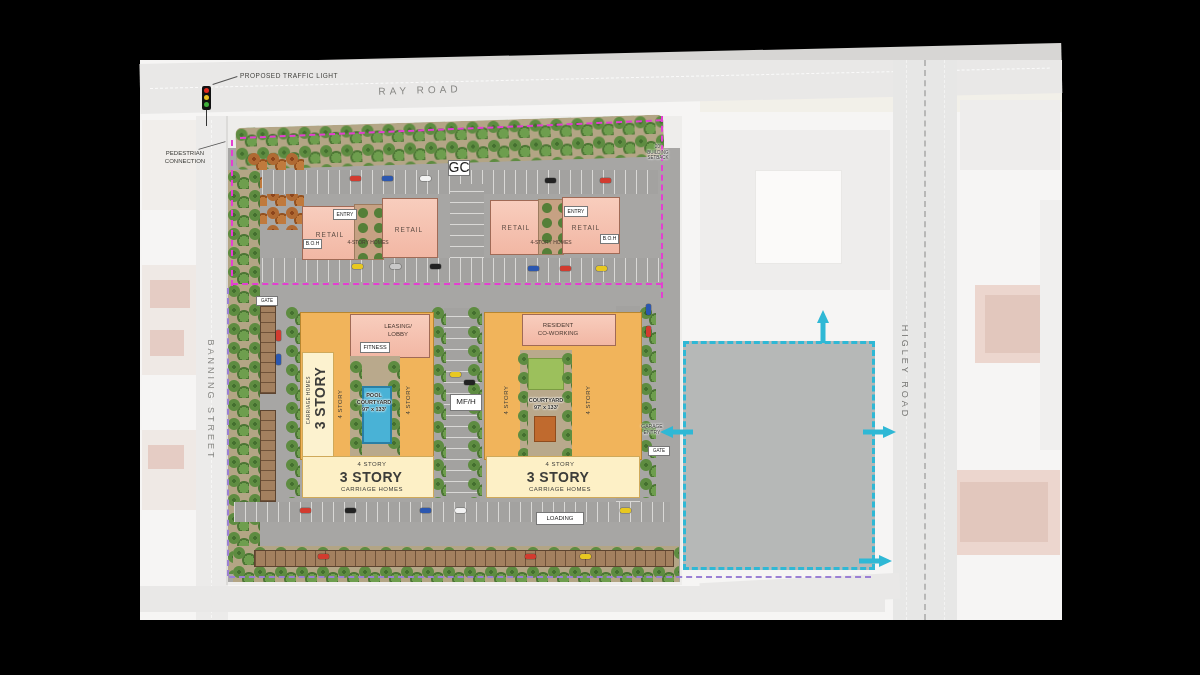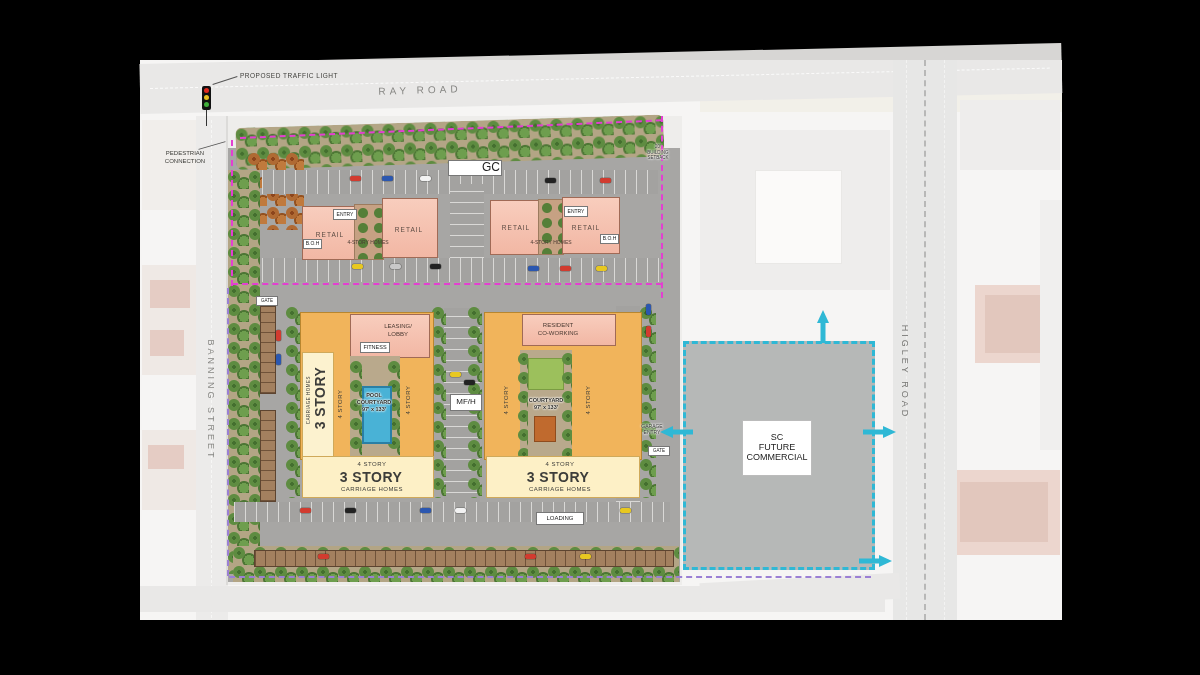--- a/index.html
+++ b/index.html
@@ -138,21 +138,21 @@
 
   <div class="abs bldg-pink" style="left:490px;top:200px;width:48px;height:53px;"></div>
   <div class="abs paseo" style="left:538px;top:199px;width:24px;height:54px;"></div>
   <div class="abs bldg-pink" style="left:562px;top:197px;width:56px;height:55px;"></div>
   <div class="abs tag" style="left:564px;top:206px;width:22px;height:9px;font-size:5px;">ENTRY</div>
   <div class="ctr" style="left:516px;top:227px;font-size:6.5px;letter-spacing:1px;color:#5a4a42;">RETAIL</div>
   <div class="ctr" style="left:586px;top:227px;font-size:6.5px;letter-spacing:1px;color:#5a4a42;">RETAIL</div>
   <div class="abs tag" style="left:600px;top:234px;width:17px;height:8px;font-size:5px;">B.O.H</div>
   <div class="ctr" style="left:551px;top:242px;font-size:5px;color:#4a3a32;">4-STORY HOMES</div>
 
-  <div class="abs tag" style="left:448px;top:160px;width:20px;height:14px;font-size:12px;padding-left:32px;">GC</div>
+  <div class="abs tag" style="left:448px;top:160px;width:20px;height:14px;font-size:14px;">GC</div>
 
   <div class="abs bldg-gold" style="left:300px;top:312px;width:132px;height:146px;"></div>
   <div class="abs" style="left:302px;top:352px;width:30px;height:106px;background:#fcf2cf;border:1px solid #cfa95a;"></div>
   <div class="abs bldg-pink" style="left:350px;top:314px;width:78px;height:42px;"></div>
   <div class="ctr pre" style="left:398px;top:330px;font-size:6px;color:#4a3a32;">LEASING/
 LOBBY</div>
   <div class="abs tag" style="left:360px;top:342px;width:28px;height:9px;font-size:5.5px;">FITNESS</div>
   <div class="abs" style="left:350px;top:356px;width:50px;height:112px;background:#b9a98c;"></div>
   <div class="abs trees trees-n" style="left:350px;top:360px;width:12px;height:106px;"></div>
   <div class="abs trees trees-n" style="left:388px;top:360px;width:12px;height:106px;"></div>
@@ -217,23 +217,20 @@
   <div class="abs car" style="left:300px;top:508px;width:11px;height:5px;background:#d23b2f;"></div>
   <div class="abs car" style="left:345px;top:508px;width:11px;height:5px;background:#222;"></div>
   <div class="abs car" style="left:420px;top:508px;width:11px;height:5px;background:#2b57b0;"></div>
   <div class="abs car" style="left:455px;top:508px;width:11px;height:5px;background:#f2f2f2;"></div>
   <div class="abs car" style="left:620px;top:508px;width:11px;height:5px;background:#e8c820;"></div>
   <div class="abs car" style="left:318px;top:554px;width:11px;height:5px;background:#d23b2f;"></div>
   <div class="abs car" style="left:525px;top:554px;width:11px;height:5px;background:#d23b2f;"></div>
   <div class="abs car" style="left:580px;top:554px;width:11px;height:5px;background:#e8c820;"></div>
 
   <div class="abs" style="left:683px;top:341px;width:186px;height:223px;background:#b6b8b7;border:3px dashed #2fb8d5;"></div>
-  <div class="abs tag pre" style="left:742px;top:420px;width:68px;height:54px;font-size:9px;border:1px solid #bbb;">SC
-FUTURE
-COMMERCIAL</div>
 
   <div class="abs" style="left:804px;top:318px;width:38px;height:16px;transform:rotate(-90deg);">
     <svg width="38" height="16">
         <path d="M2 8 H24" stroke="#2fb8d5" stroke-width="5" fill="none"></path>
         <path d="M22 2 L35 8 L22 14 Z" fill="#2fb8d5"></path>
       </svg>
   </div>
   <div class="abs" style="left:657px;top:424px;width:38px;height:16px;transform:rotate(180deg);">
     <svg width="38" height="16">
         <path d="M2 8 H24" stroke="#2fb8d5" stroke-width="5" fill="none"></path>

